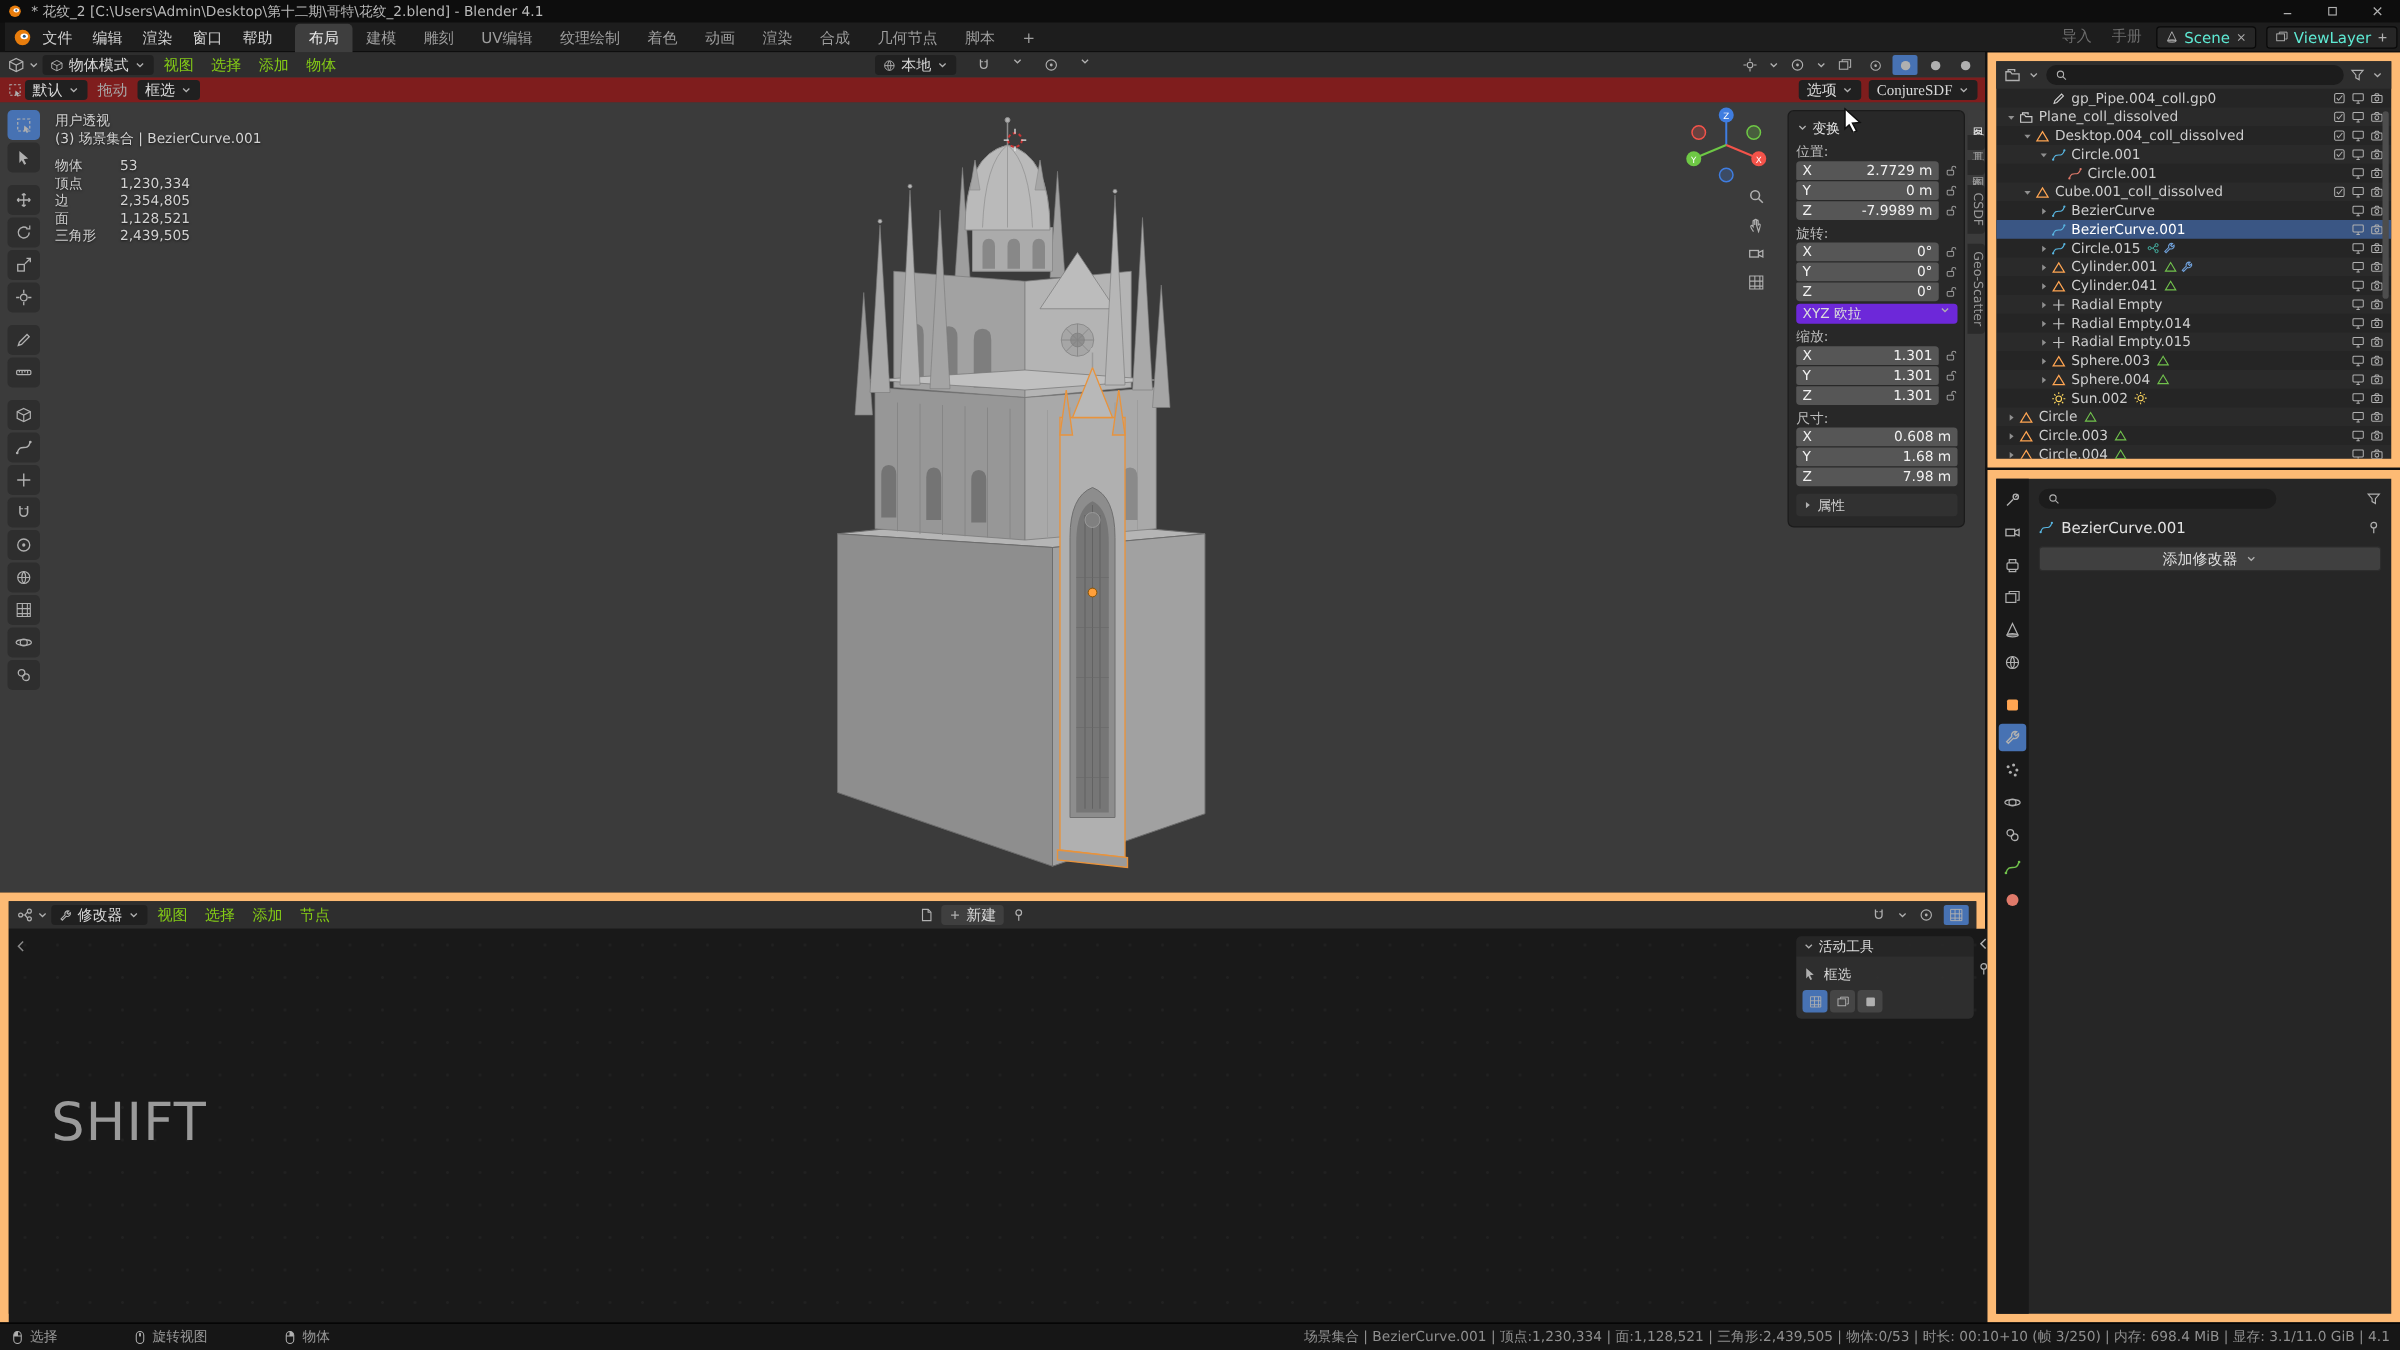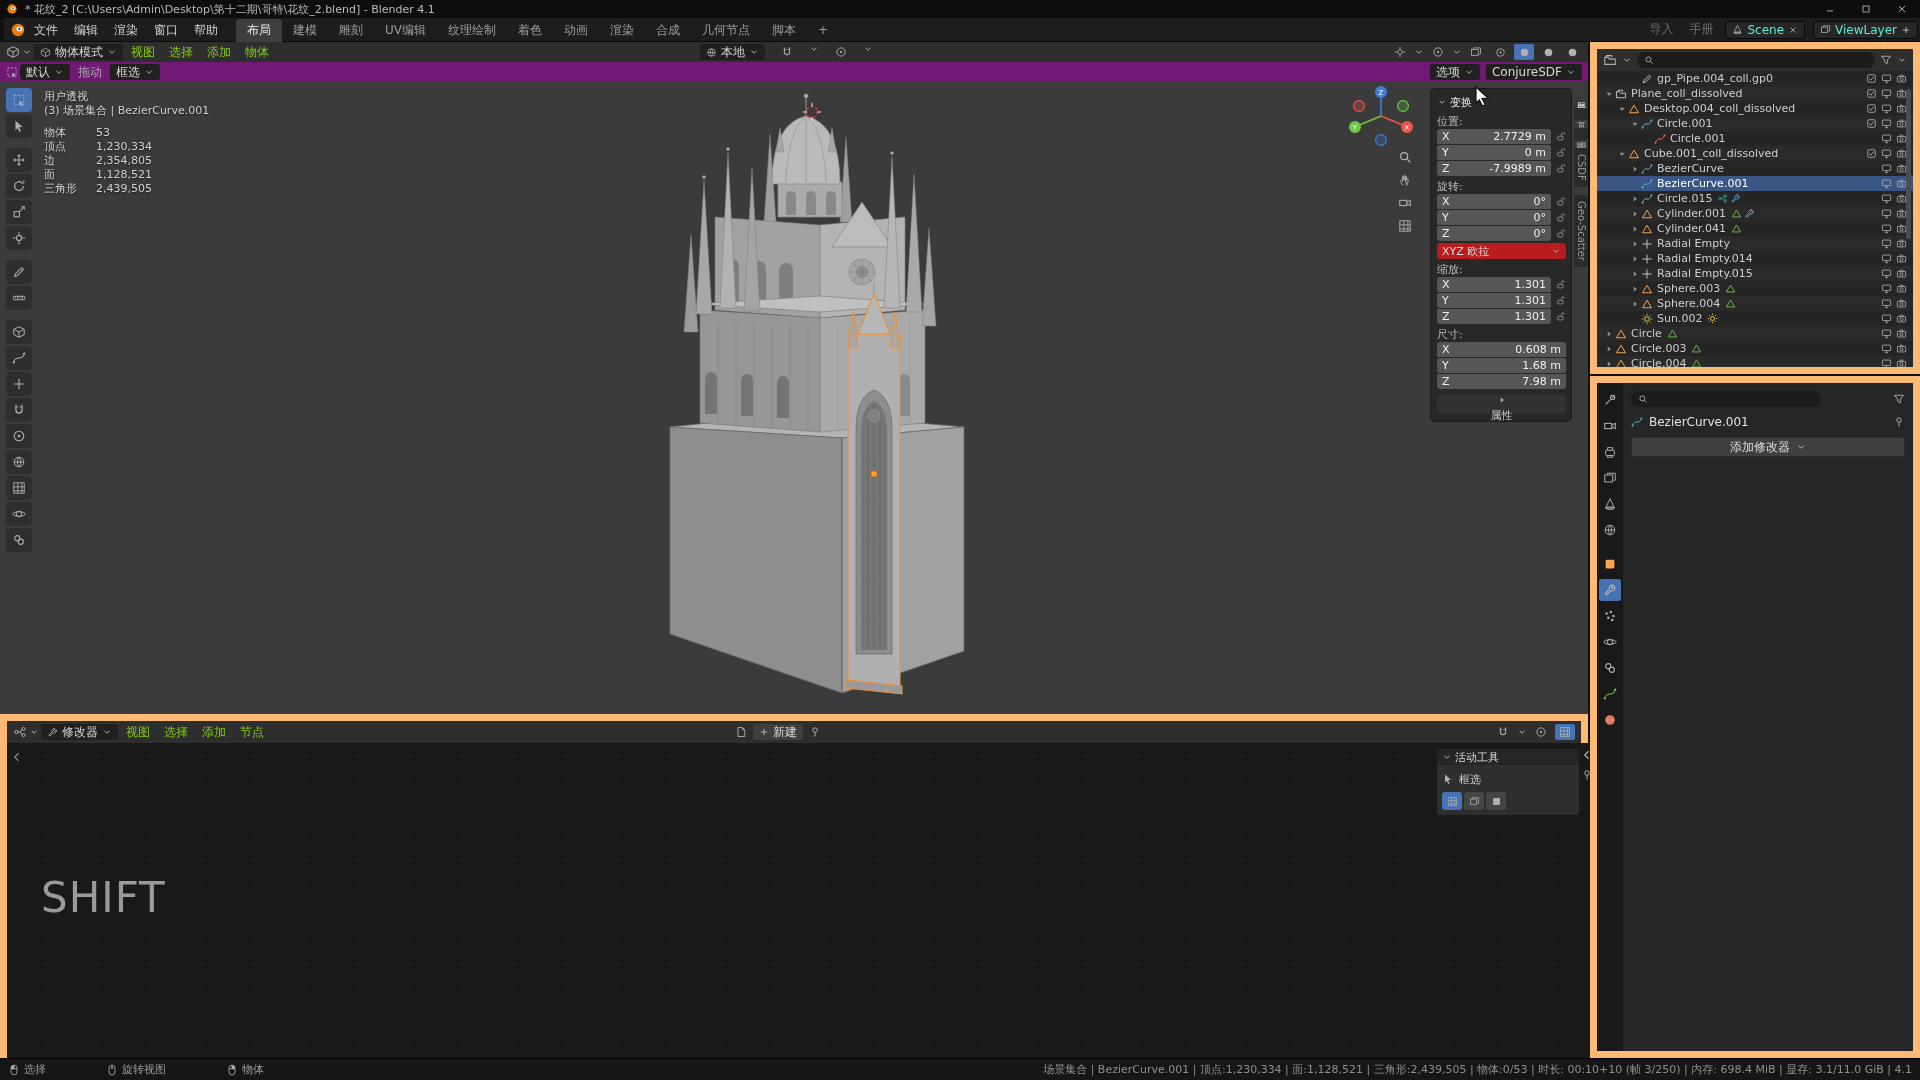--- a/index.html
+++ b/index.html
@@ -18,21 +18,21 @@
 .menuitem{padding:0 8px;color:#d2d2d2;line-height:24px;}
 .wstabs{display:flex;align-items:flex-end;height:24px;margin-left:10px;}
 .wstab{padding:3px 11px;color:#9e9e9e;border-radius:4px 4px 0 0;line-height:17px;}
 .wstab.act{background:#3e3e3e;color:#e8e8e8;}
 .topbar-right{margin-left:auto;display:flex;align-items:center;gap:8px;}
 .fadedbtn{color:#6d6d6d;padding:0 4px;}
 .chip{display:flex;align-items:center;gap:4px;background:#262626;border:1px solid #090909;border-radius:3px;height:18px;padding:0 6px;color:#5eead4;}
 
 .ed{position:absolute;background:#262626;border:7px solid #fdba74;}
 .hdr{display:flex;align-items:center;gap:2px;padding:0 6px;background:#2e2e2e;}
-.hdr2{background:#701a75;}
+.hdr2{background:#7f1d1d;font-family:Liberation Serif, serif;}
 .menu{padding:0 6px;color:#84cc16;}
 .ddchip{display:flex;align-items:center;gap:4px;background:#202020;border-radius:3px;height:16px;padding:0 6px;color:#d8d8d8;}
 .icbtn{width:20px;height:16px;display:flex;align-items:center;justify-content:center;border-radius:2px;}
 .icbtn.act{background:#4772b3;color:#fff;}
 
 #vp{left:0;top:42px;width:1588px;height:672px;background:#3b3b3b;border:none;}
 #vp .hdr{height:20px;}
 #vpcanvas{position:absolute;left:0;top:40px;width:1588px;height:632px;background:#3b3b3b;overflow:hidden;}
 .toolcol{position:absolute;left:6px;top:6px;width:26px;display:flex;flex-direction:column;gap:2px;z-index:5;}
 .tbtn{width:26px;height:24px;border-radius:4px;background:#2c2c2cdd;display:flex;align-items:center;justify-content:center;color:#c4c4c4;}
@@ -44,23 +44,23 @@
 .gizmo{position:absolute;left:1345px;top:0px;z-index:4;}
 .navicons{position:absolute;left:1398px;top:68px;display:flex;flex-direction:column;gap:9px;z-index:4;color:#c2c2c2;}
 
 .np{position:absolute;left:1430px;top:6px;width:142px;background:rgba(40,40,40,.96);border:1px solid #1b1b1b;border-radius:5px;padding:4px 5px 8px 6px;z-index:6;font-size:11px;}
 .np-h{display:flex;align-items:center;gap:3px;color:#e6e6e6;height:18px;}
 .np-grp{color:#bdbdbd;height:16px;display:flex;align-items:center;margin-top:2px;}
 .npr{display:flex;align-items:center;gap:4px;margin-bottom:1px;}
 .npf{flex:1;display:flex;align-items:center;background:#565656;height:15px;border-radius:2px;padding:0 5px;color:#f1f1f1;}
 .npf .ax{margin-right:auto;}
 .npf.top{border-radius:3px 3px 1px 1px}.npf.bot{border-radius:1px 1px 3px 3px}
-.npdrop{flex:1;display:flex;align-items:center;background:#b91c1c;height:16px;border-radius:3px;padding:0 5px;color:#dcdcdc;}
+.npdrop{flex:1;display:flex;align-items:flex-start;background:#6d28d9;height:16px;border-radius:3px;padding:0 5px;color:#dcdcdc;}
 .npdrop .icon{margin-left:auto}
-.np-sub{display:flex;align-items:center;gap:3px;color:#cfcfcf;height:18px;margin-top:6px;background:#313131;border-radius:3px;padding:0 4px;flex-direction:column;}
+.np-sub{display:flex;align-items:center;gap:3px;color:#cfcfcf;height:18px;margin-top:6px;background:#313131;border-radius:3px;padding:0 4px;}
 .nplock{color:#9a9a9a;}
 
 .tabstrip{position:absolute;left:1574px;top:6px;width:14px;display:flex;flex-direction:column;gap:8px;z-index:5;}
 .vtab{writing-mode:vertical-rl;font-size:10px;color:#9a9a9a;background:#2a2a2a;border-radius:0 3px 3px 0;padding:6px 1px;line-height:12px;}
 .vtab.act{background:#3c3c3c;color:#e2e2e2;}
 
 #ne{left:0;top:714px;width:1588px;height:344px;background:#191919;}
 #ne .hdr{height:22px;}
 #necanvas{position:absolute;left:0;top:22px;width:1586px;height:320px;background-color:#191919;background-image:radial-gradient(circle,#212121 1px,transparent 1.3px);background-size:26px 26px;overflow:hidden;}
 .atool{position:absolute;left:1430px;top:6px;width:142px;z-index:5;font-size:11px;}

